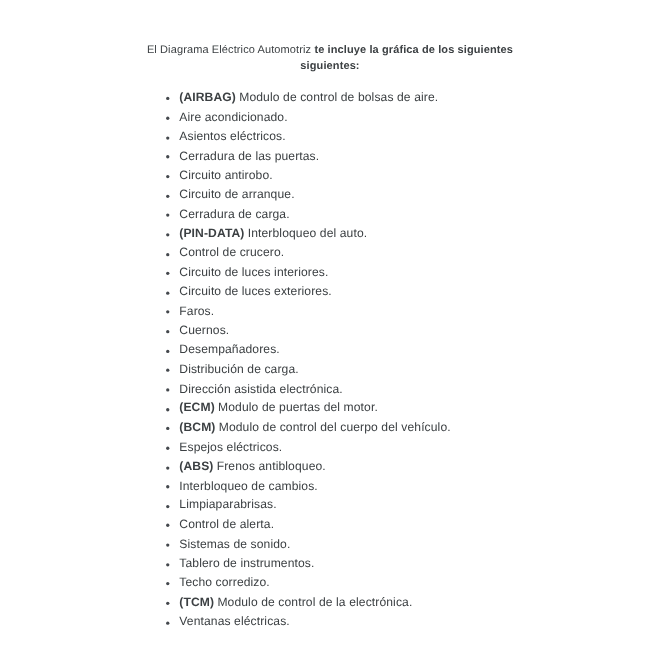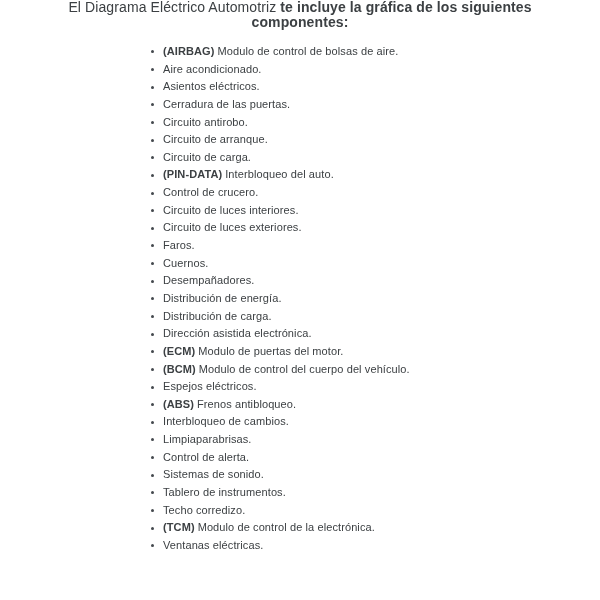--- a/index.html
+++ b/index.html
@@ -10,22 +10,23 @@
   .page {
     position: relative;
     width: 600px;
     height: 600px;
     background: #ffffff;
     overflow: hidden;
     font-family: "Liberation Sans", sans-serif;
     color: #3c4043;
   }
   .title {
+    padding-top: 38px;
     text-align: center;
-    font-size: 14px;
+    font-size: 10px;
     line-height: 15px;
     letter-spacing: 0.1px;
     color: #3c4043;
   }
   .b {
     font-weight: 700;
   }
   .components {
     list-style: none;
     margin: 13px 0 0 0;
@@ -53,21 +54,21 @@
   .prefix:not(:empty) {
     margin-right: 0.27em;
   }
 </style>
 </head>
 <body>
 
 <div class="page">
   <div class="title">
     <div class="title-line"><span>El Diagrama Eléctrico Automotriz </span><span class="b">te incluye la gráfica de los siguientes</span></div>
-    <div class="title-line b">componentes:</div>
+    <div class="title-line b">siguientes:</div>
   </div>
 
   <ul class="components">
   <li class="component-item">
     <span class="bullet"></span><span class="prefix b">(AIRBAG)</span><span>Modulo de control de bolsas de aire.</span>
   </li>
 
   <li class="component-item">
     <span class="bullet"></span><span class="prefix b"></span><span>Aire acondicionado.</span>
   </li>
@@ -82,21 +83,21 @@
 
   <li class="component-item">
     <span class="bullet"></span><span class="prefix b"></span><span>Circuito antirobo.</span>
   </li>
 
   <li class="component-item">
     <span class="bullet"></span><span class="prefix b"></span><span>Circuito de arranque.</span>
   </li>
 
   <li class="component-item">
-    <span class="bullet"></span><span class="prefix b"></span><span>Circuito de carga.</span>
+    <span class="bullet"></span><span class="prefix b"></span><span>Cerradura de carga.</span>
   </li>
 
   <li class="component-item">
     <span class="bullet"></span><span class="prefix b">(PIN-DATA)</span><span>Interbloqueo del auto.</span>
   </li>
 
   <li class="component-item">
     <span class="bullet"></span><span class="prefix b"></span><span>Control de crucero.</span>
   </li>
 
@@ -113,23 +114,20 @@
   </li>
 
   <li class="component-item">
     <span class="bullet"></span><span class="prefix b"></span><span>Cuernos.</span>
   </li>
 
   <li class="component-item">
     <span class="bullet"></span><span class="prefix b"></span><span>Desempañadores.</span>
   </li>
 
-  <li class="component-item">
-    <span class="bullet"></span><span class="prefix b"></span><span>Distribución de energía.</span>
-  </li>
 
   <li class="component-item">
     <span class="bullet"></span><span class="prefix b"></span><span>Distribución de carga.</span>
   </li>
 
   <li class="component-item">
     <span class="bullet"></span><span class="prefix b"></span><span>Dirección asistida electrónica.</span>
   </li>
 
   <li class="component-item">

